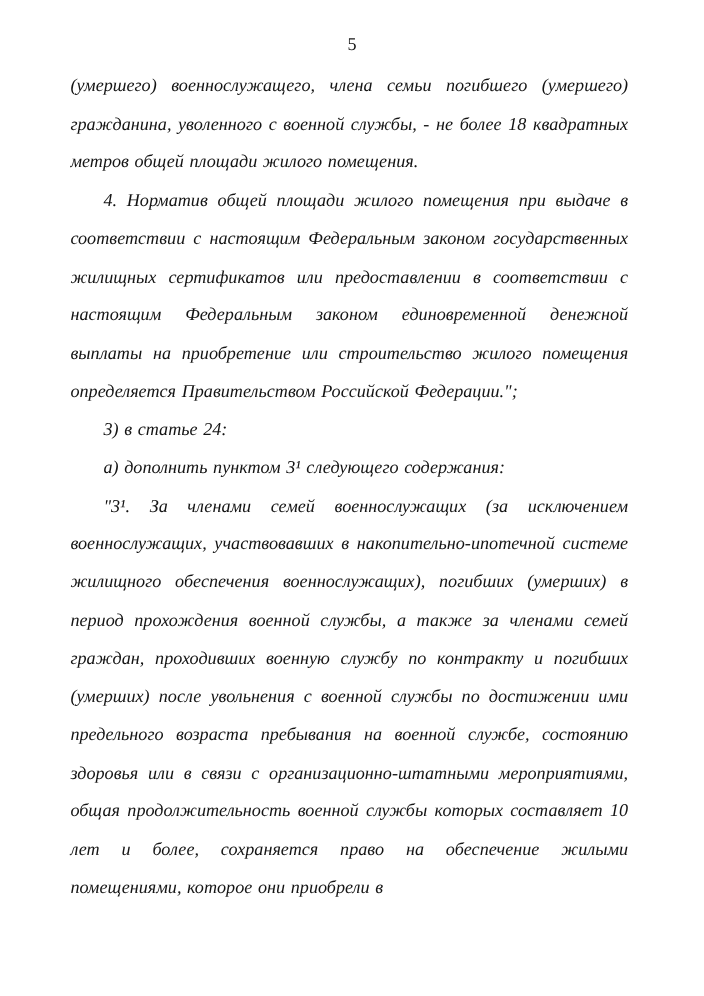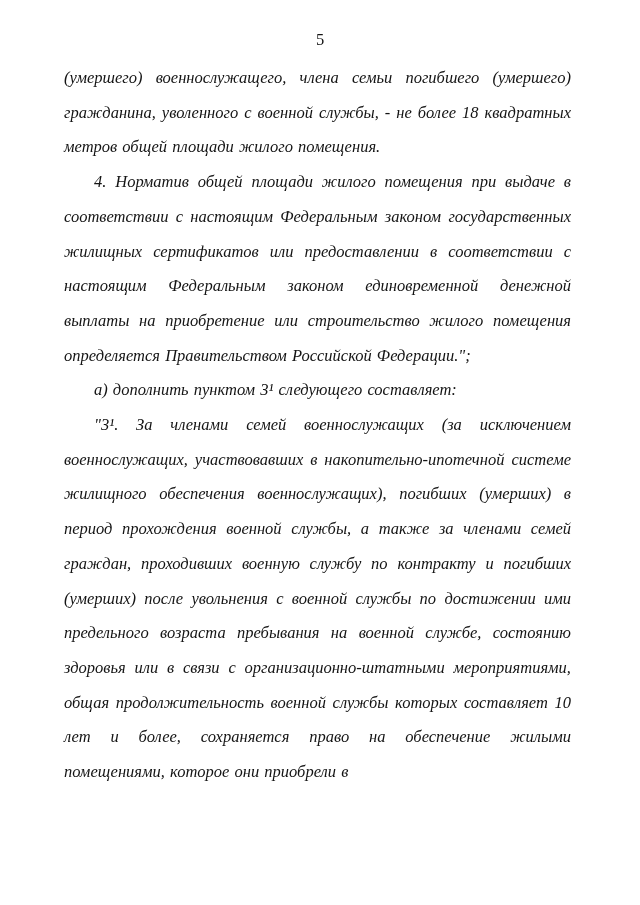--- a/index.html
+++ b/index.html
@@ -53,18 +53,19 @@
 <body>
 
 <div class="page">
   <div class="page-number">5</div>
 
   <div class="content">
     <p class="para">(умершего) военнослужащего, члена семьи погибшего (умершего) гражданина, уволенного с военной службы, - не более 18 квадратных метров общей площади жилого помещения.</p>
 
     <p class="para indented">4. Норматив общей площади жилого помещения при выдаче в соответствии с настоящим Федеральным законом государственных жилищных сертификатов или предоставлении в соответствии с настоящим Федеральным законом единовременной денежной выплаты на приобретение или строительство жилого помещения определяется Правительством Российской Федерации.";</p>
 
+    <p class="para indented">3) в статье 24:</p>
 
-    <p class="para indented">а) дополнить пунктом 3¹ следующего составляет:</p>
+    <p class="para indented">а) дополнить пунктом 3¹ следующего содержания:</p>
 
     <p class="para indented">"3¹. За членами семей военнослужащих (за исключением военнослужащих, участвовавших в накопительно-ипотечной системе жилищного обеспечения военнослужащих), погибших (умерших) в период прохождения военной службы, а также за членами семей граждан, проходивших военную службу по контракту и погибших (умерших) после увольнения с военной службы по достижении ими предельного возраста пребывания на военной службе, состоянию здоровья или в связи с организационно-штатными мероприятиями, общая продолжительность военной службы которых составляет 10 лет и более, сохраняется право на обеспечение жилыми помещениями, которое они приобрели в</p>
   </div>
 </div>
 
 </body></html>

